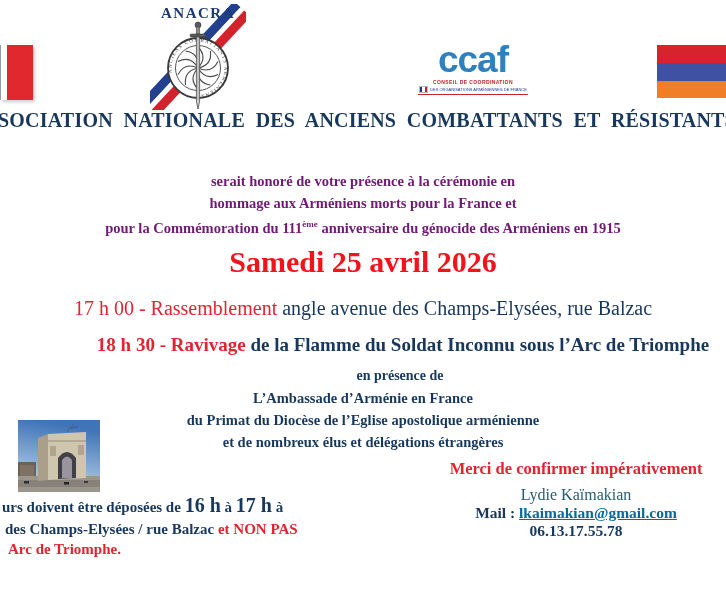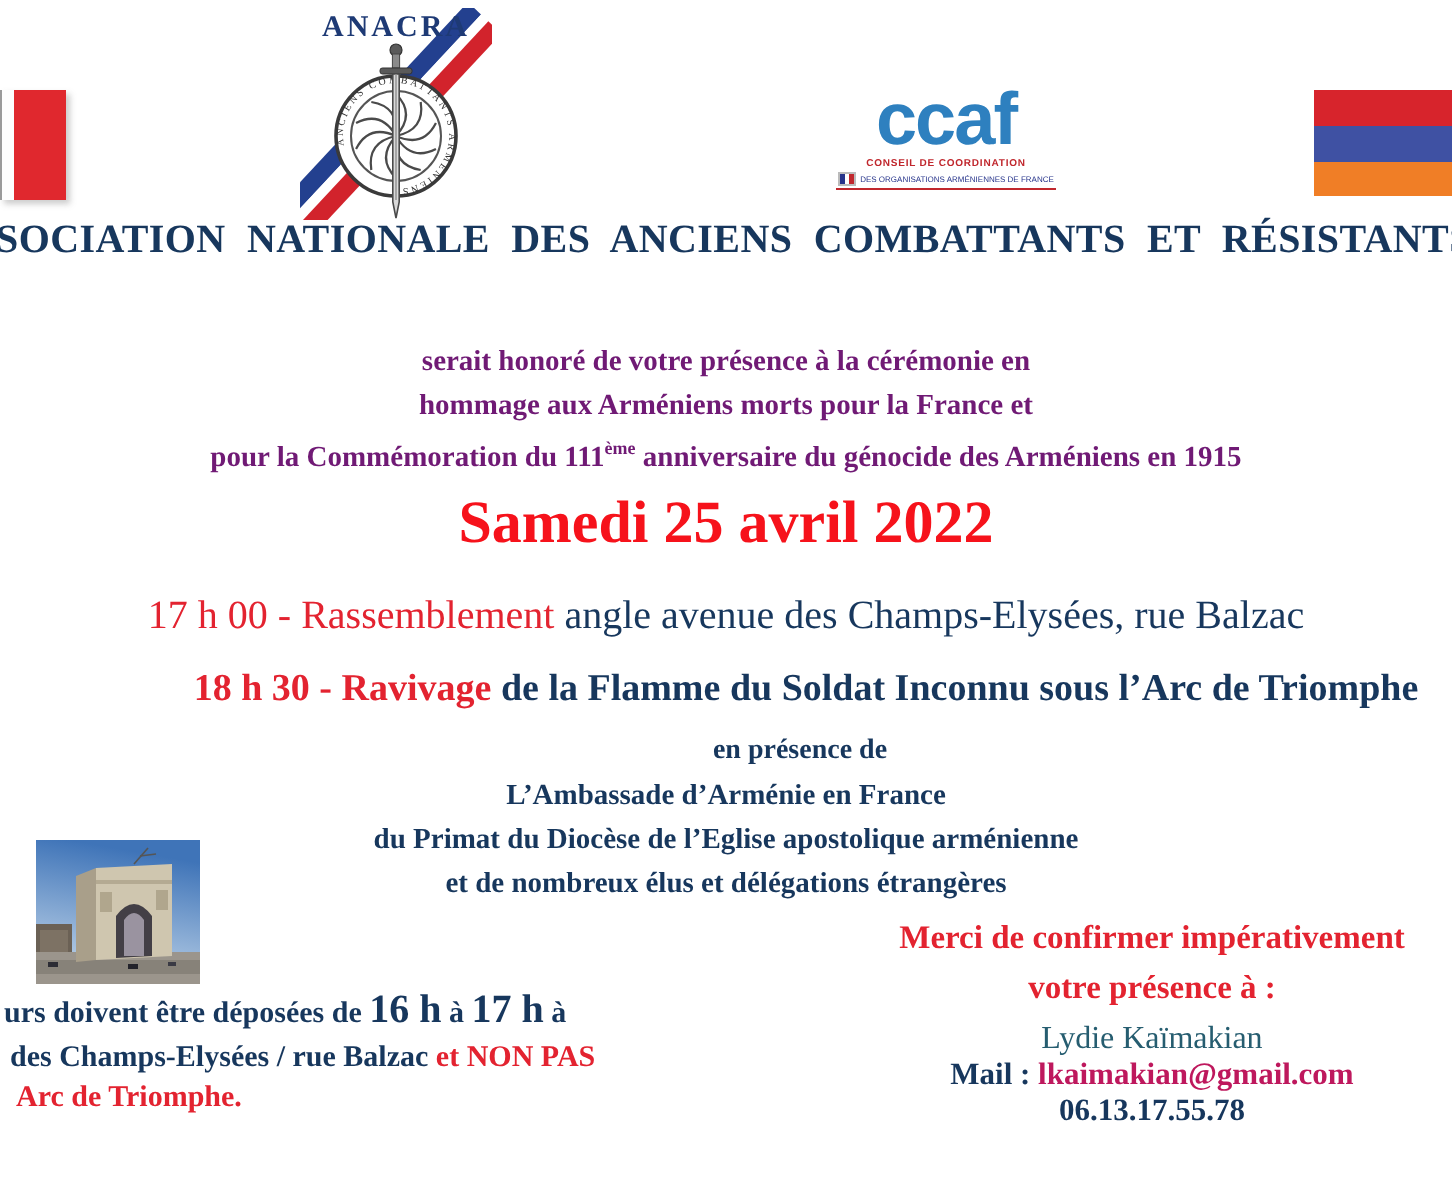--- a/index.html
+++ b/index.html
@@ -63,21 +63,21 @@
   .f-line1{white-space:pre;line-height:23px;}
   .f-line1 .big{font-size:20px;}
   .f-line2{white-space:pre;padding-left:3px;line-height:20px;}
   .f-line3{padding-left:6px;line-height:20px;color:#e32330;}
 
   
   .contact{position:absolute;left:426px;top:456px;width:300px;text-align:center;}
   .c-red{font-size:16.5px;font-weight:bold;color:#e32330;line-height:25px;}
   .c-name{margin-top:5px;font-size:16px;color:#265d70;line-height:18px;}
   .c-mail{font-size:15.5px;font-weight:bold;color:#17375d;line-height:18px;white-space:pre;}
-  .email{color:#be185d;cursor:pointer;margin-top:48px;}
+  .email{color:#0369a1;text-decoration:underline;cursor:pointer;margin-top:48px;}
   .c-phone{font-size:15.5px;font-weight:bold;color:#17375d;line-height:17px;}
 </style>
 </head>
 <body>
 
 <div class="page">
 
   <div class="fr-flag">
     <div class="w"></div>
     <div class="r"></div>
@@ -144,21 +144,21 @@
 
   <div class="org-title">SOCIATION NATIONALE DES ANCIENS COMBATTANTS ET RÉSISTANTS ARMÉNI</div>
 
 
   <div class="intro">
     <div>serait honoré de votre présence à la cérémonie en</div>
     <div>hommage aux Arméniens morts pour la France et</div>
     <div><span>pour la Commémoration du 111</span><sup>ème</sup><span> anniversaire du génocide des Arméniens en 1915</span></div>
   </div>
 
-  <div class="date">Samedi 25 avril 2022</div>
+  <div class="date">Samedi 25 avril 2026</div>
 
   <div class="time1"><span class="red">17 h 00 - Rassemblement</span><span class="navy"> angle avenue des Champs-Elysées, rue Balzac</span></div>
   <div class="time2"><span class="red">18 h 30 - Ravivage</span><span class="navy"> de la Flamme du Soldat Inconnu sous l’Arc de Triomphe</span></div>
 
   <div class="presence">en présence de</div>
   <div class="guests">
     <div>L’Ambassade d’Arménie en France</div>
     <div>du Primat du Diocèse de l’Eglise apostolique arménienne</div>
     <div>et de nombreux élus et délégations étrangères</div>
   </div>
@@ -192,19 +192,18 @@
   </div>
 
   <div class="flowers">
     <div class="f-line1"><span>urs doivent être déposées de </span><span class="big">16 h</span><span> à </span><span class="big">17 h</span><span> à</span></div>
     <div class="f-line2"><span>des Champs-Elysées / rue Balzac </span><span class="red">et NON PAS</span></div>
     <div class="f-line3">Arc de Triomphe.</div>
   </div>
 
   <div class="contact">
     <div class="c-red">Merci de confirmer impérativement</div>
-    <div class="c-red">votre présence à :</div>
     <div class="c-name">Lydie Kaïmakian</div>
     <div class="c-mail"><span>Mail : </span><a class="email">lkaimakian@gmail.com</a></div>
     <div class="c-phone">06.13.17.55.78</div>
   </div>
 
 </div>
 
 </body></html>

